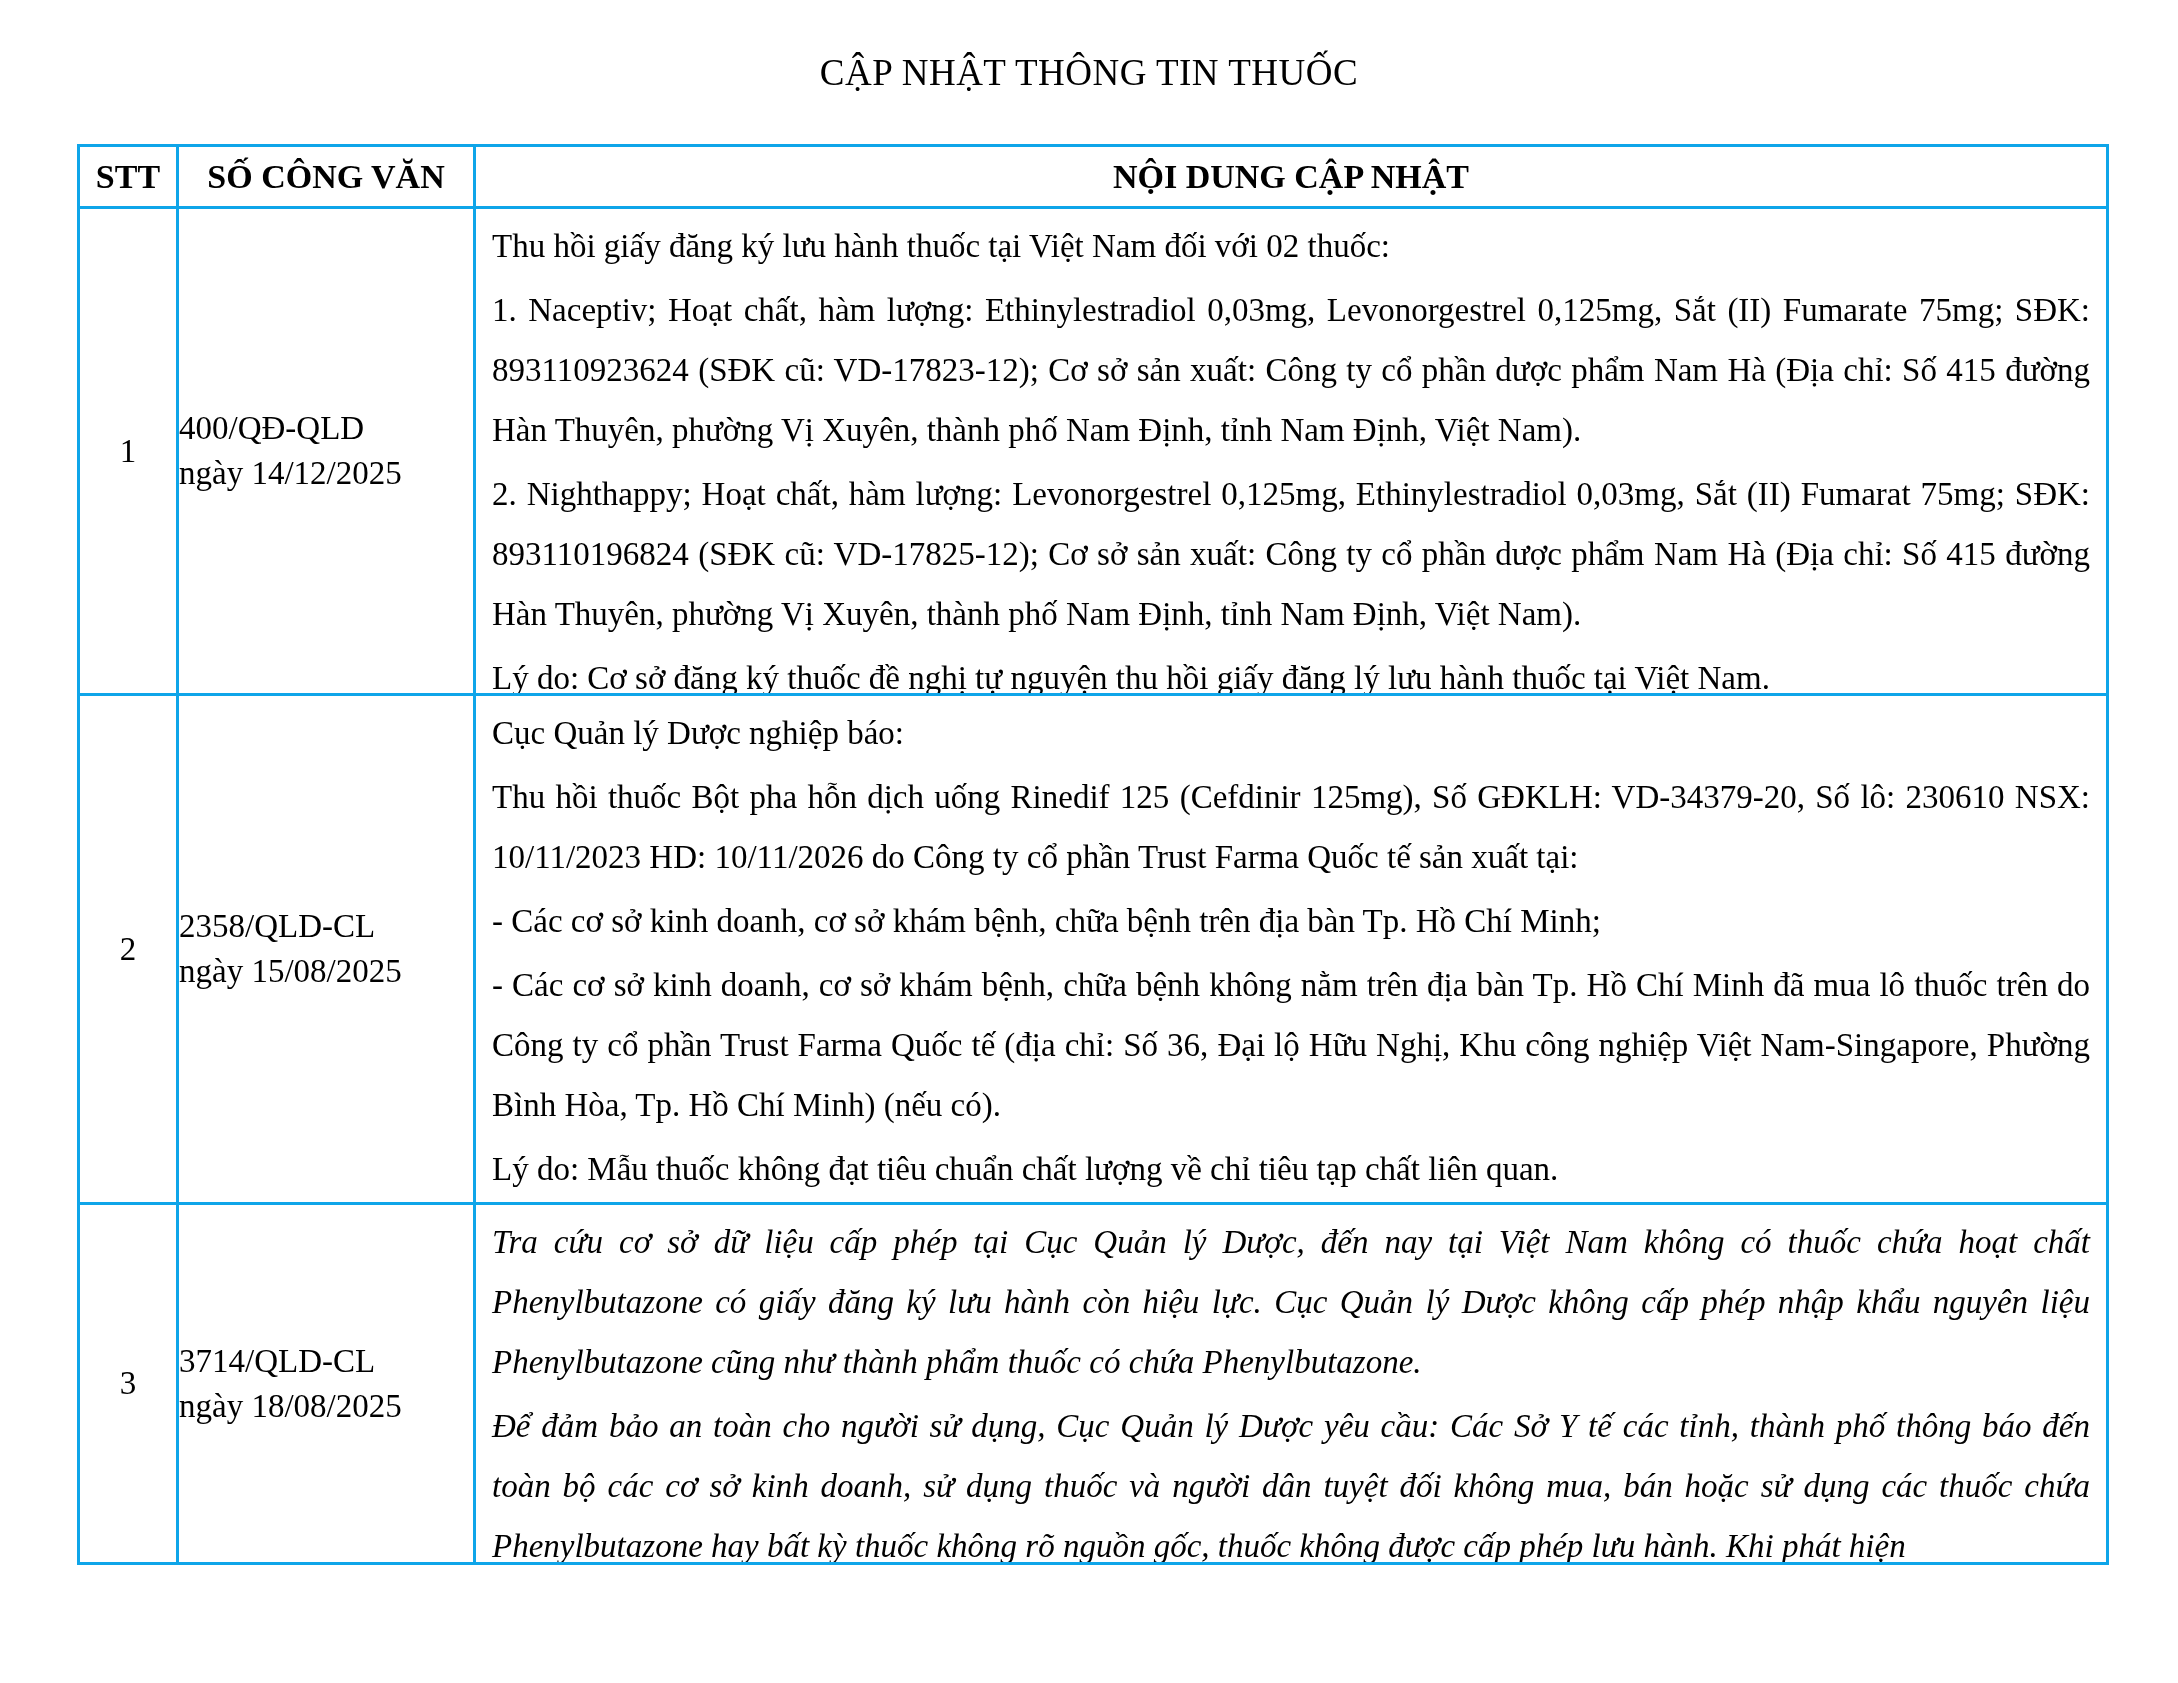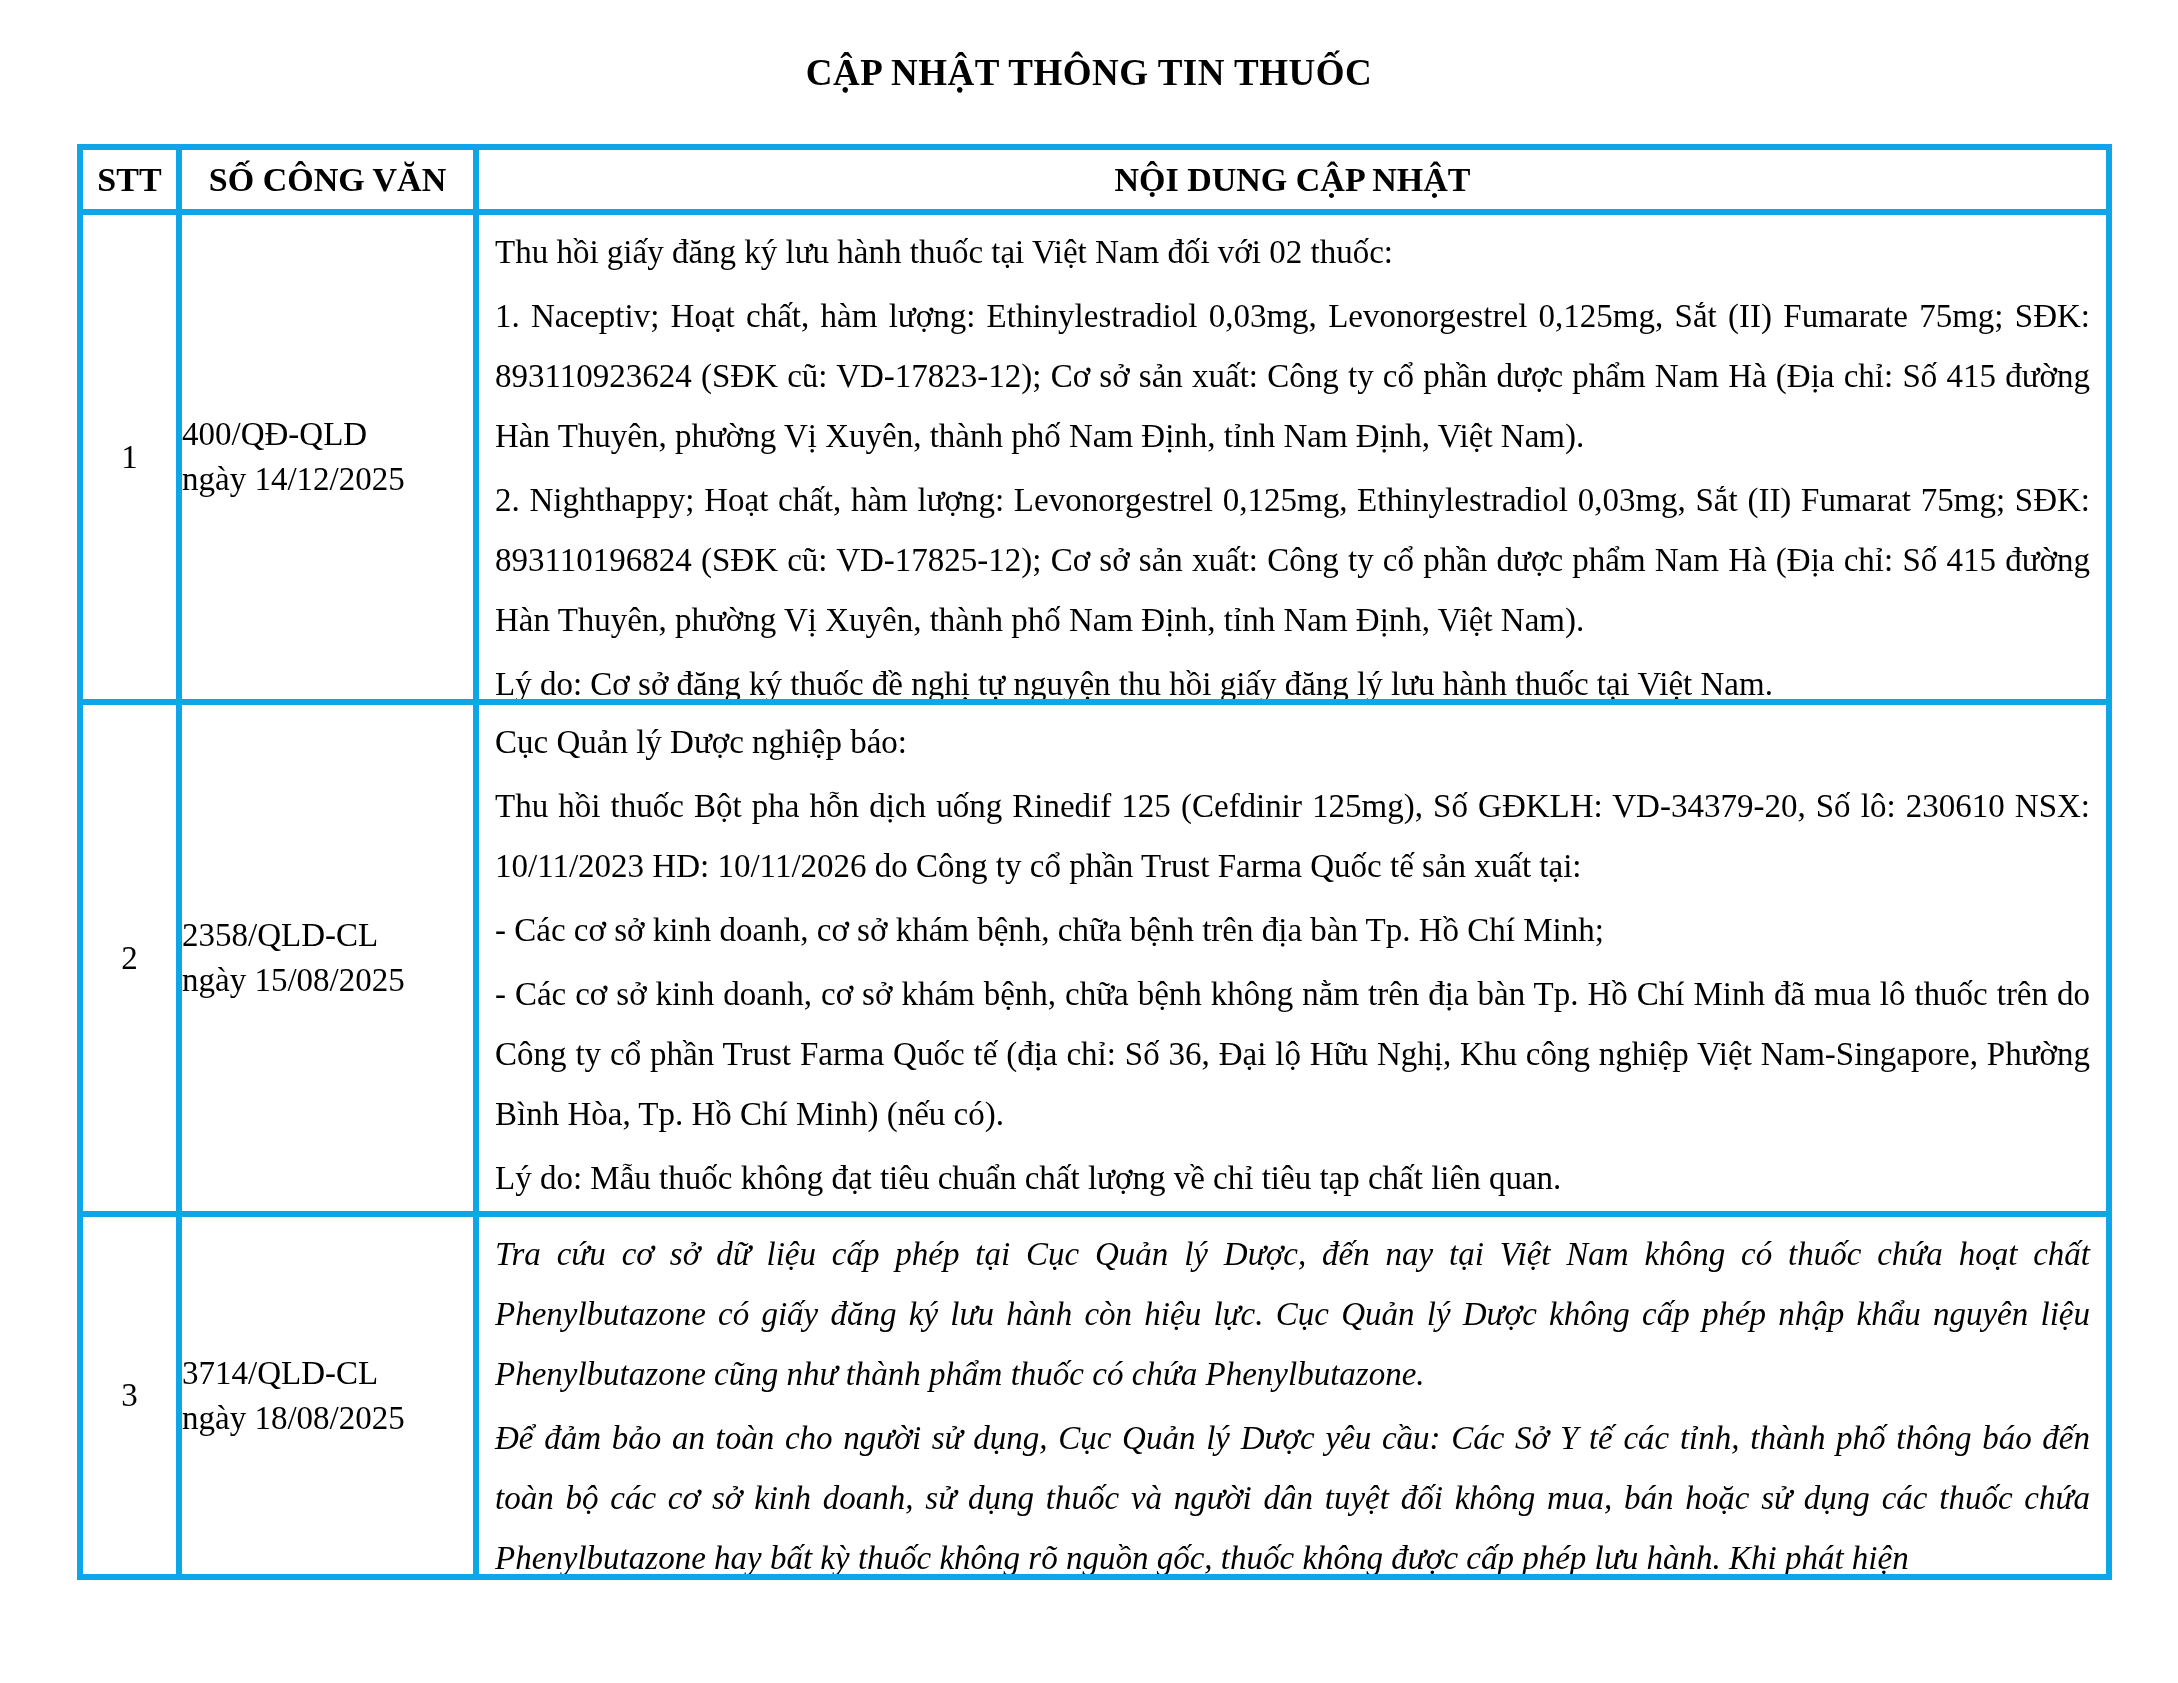--- a/index.html
+++ b/index.html
@@ -14,38 +14,38 @@
     font-family: "Liberation Serif", "DejaVu Serif", serif;
     overflow: hidden;
   }
   .doc-header {
     text-align: center;
     padding-top: 51px;
   }
   .doc-title {
     margin: 0;
     font-size: 37px;
-    font-weight: bold;
+    font-weight: normal;
     letter-spacing: 0.5px;
   }
   .doc-subtitle {
     margin: 8px 0 0 0;
     font-size: 34px;
     font-weight: normal;
   }
   table.update-table {
     border-collapse: collapse;
     table-layout: fixed;
     width: 2029px;
     margin: 50px 0 0 77px;
     border: 3px solid #000000;
   }
   .update-table th,
   .update-table td {
-    border: 6px solid #0ea5e9;
+    border: 3px solid #0ea5e9;
     padding: 0;
   }
   .update-table thead th {
     height: 59px;
     font-size: 34px;
     font-weight: bold;
     text-align: center;
     vertical-align: middle;
     border-bottom-width: 3px;
   }

